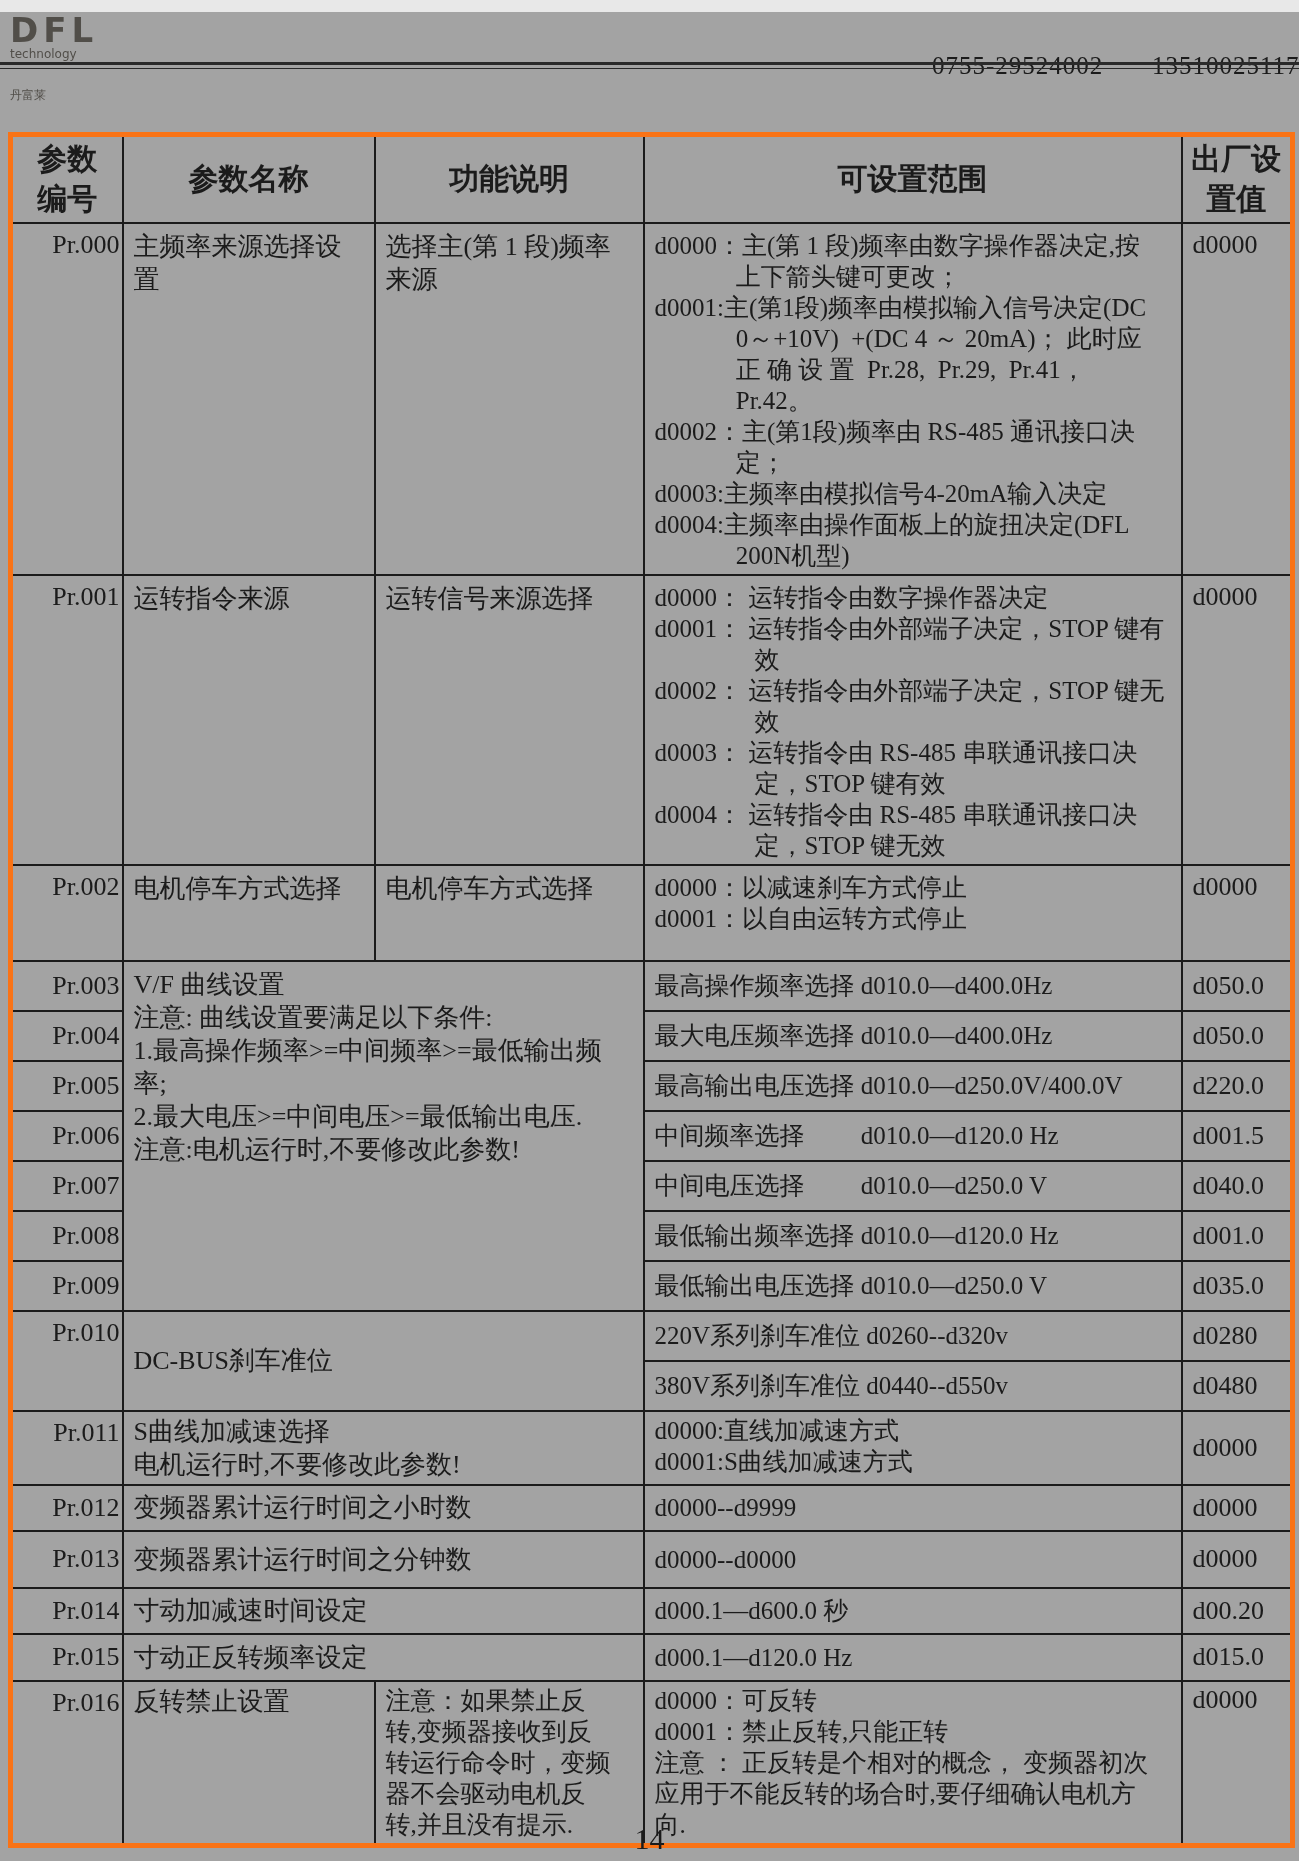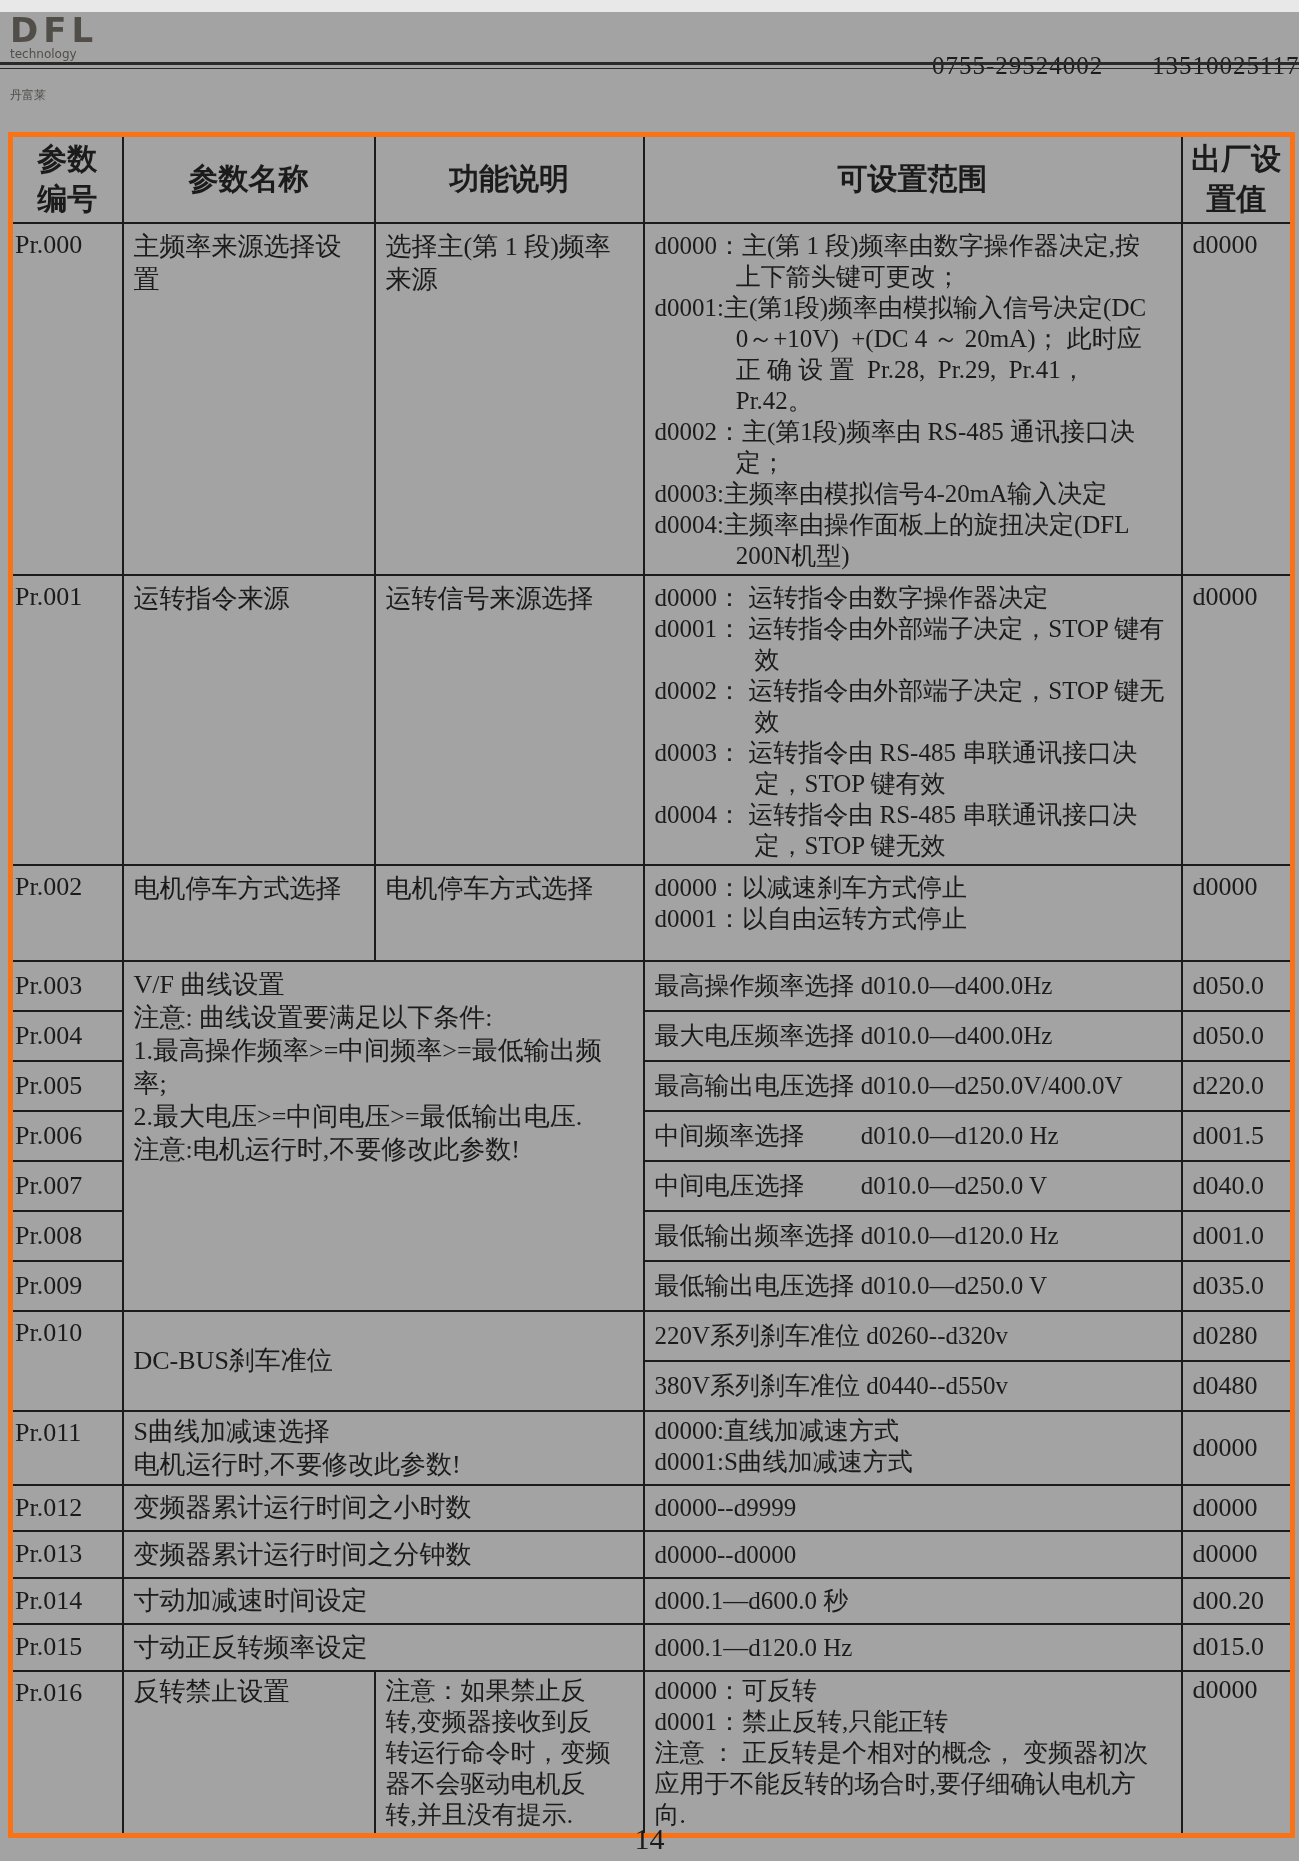--- a/index.html
+++ b/index.html
@@ -20,21 +20,21 @@
   .doc-title{position:absolute;left:0;top:58px;width:100%;text-align:center;
              font-size:47px;line-height:52px;font-weight:bold;letter-spacing:4px;}
 
   
   table.params{position:absolute;left:8px;top:120px;width:1282px;border-collapse:collapse;
                table-layout:fixed;border:5px solid #f97316;}
   .params th,.params td{border:2px solid #1b1b1b;overflow:hidden;}
   .params th{font-size:30px;line-height:40px;font-weight:bold;text-align:center;
              vertical-align:middle;white-space:pre-wrap;padding:2px;}
   .params td{font-size:26px;vertical-align:middle;padding:3px 6px 3px 10px;}
-  td.idc{text-align:left;padding:2px 2px;}
+  td.idc{text-align:right;padding:2px 2px;}
   td.top{vertical-align:top;}
   .pre{white-space:pre-wrap;}
   td.rng{font-size:25px;line-height:31px;}
   td.nm{line-height:33px;}
   td.def{}
   td.pt{padding-top:6px;}
 
   
   .page-number{position:absolute;left:0;top:1810px;width:100%;text-align:center;font-size:30px;}
 </style>
@@ -175,21 +175,21 @@
         <td class="rng top pre">d0000:直线加减速方式
 d0001:S曲线加减速方式</td>
         <td class="def">d0000</td>
       </tr>
       <tr style="height:46px">
         <td class="idc">Pr.012</td>
         <td class="nm" colspan="2">变频器累计运行时间之小时数</td>
         <td class="rng">d0000--d9999</td>
         <td class="def">d0000</td>
       </tr>
-      <tr style="height:47px">
+      <tr style="height:57px">
         <td class="idc">Pr.013</td>
         <td class="nm" colspan="2">变频器累计运行时间之分钟数</td>
         <td class="rng">d0000--d0000</td>
         <td class="def">d0000</td>
       </tr>
       <tr style="height:46px">
         <td class="idc">Pr.014</td>
         <td class="nm" colspan="2">寸动加减速时间设定</td>
         <td class="rng">d000.1—d600.0 秒</td>
         <td class="def">d00.20</td>

